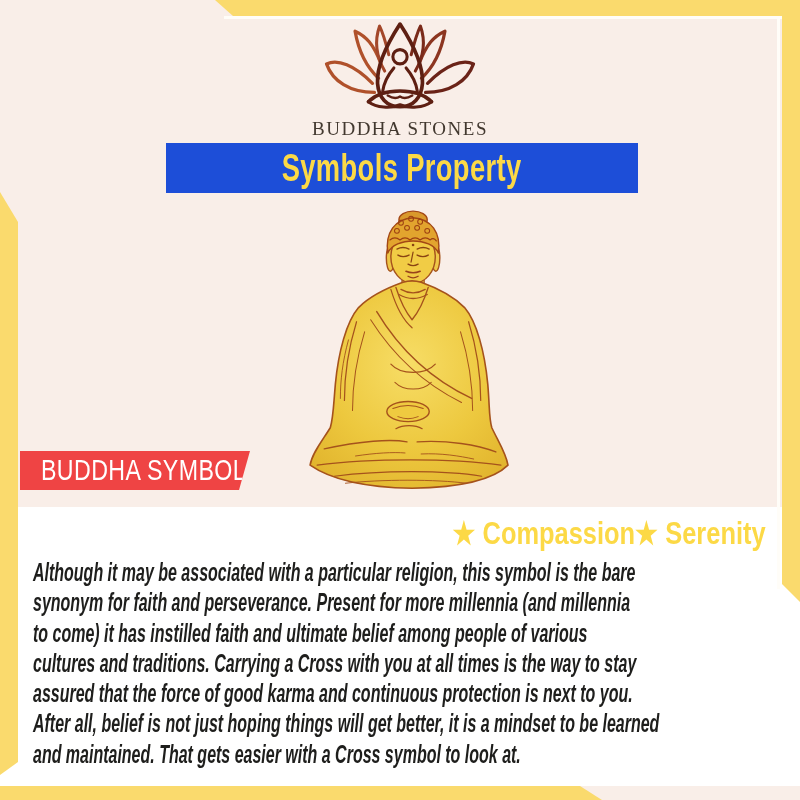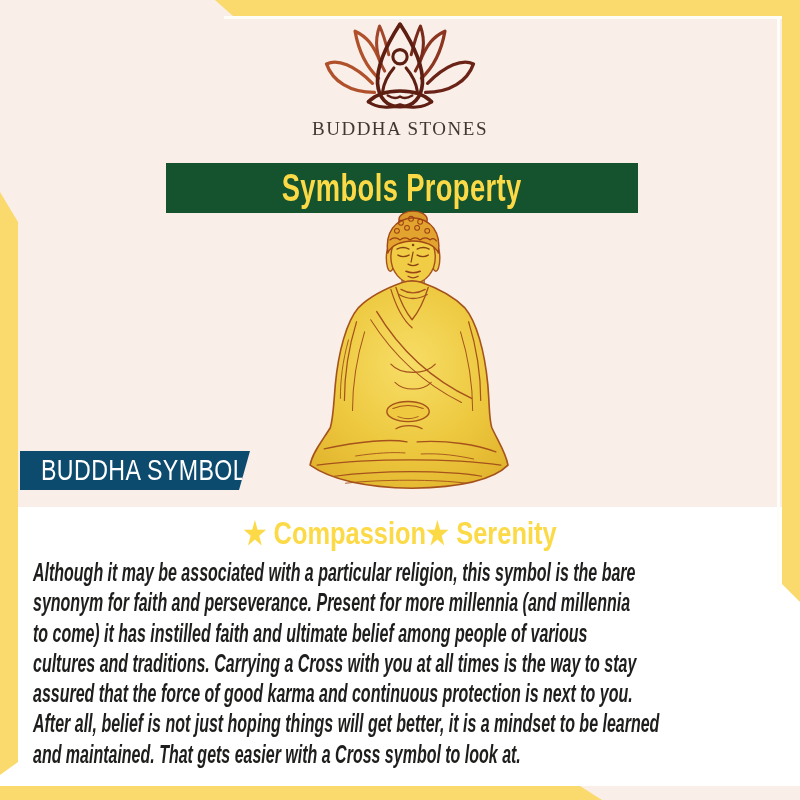--- a/index.html
+++ b/index.html
@@ -23,36 +23,36 @@
     clip-path:polygon(0 0, 18px 30px, 18px 570px, 0 583px); }
   .ribbon-bottom { left:0; top:786px; width:602px; height:14px;
     clip-path:polygon(0 0, 580px 0, 602px 14px, 0 14px); }
 
   
   .logo-wrap { position:absolute; left:322px; top:20px; width:156px; height:98px; }
   .brand-name { position:absolute; left:0; top:118px; width:800px; text-align:center;
     font-family:"Liberation Serif", serif; font-size:19px; letter-spacing:1.5px; color:#42382f; }
 
   
-  .title-banner { position:absolute; left:166px; top:143px; width:472px; height:50px; background:#14532d;
-    text-align:center; line-height:50px;margin-top:20px; }
+  .title-banner { position:absolute; left:166px; top:143px; width:472px; height:50px; background:#1d4ed8;
+    text-align:center; line-height:50px; }
   .title-text { display:inline-block; transform:scaleX(0.72); transform-origin:center;
     font-weight:bold; font-size:38px; color:#fcd946; white-space:nowrap; letter-spacing:0.5px; }
 
   
   .statue-wrap { position:absolute; left:300px; top:210px; width:210px; height:284px; }
 
   
-  .section-banner { position:absolute; left:20px; top:451px; width:230px; height:39px; background:#0c4a6e;
+  .section-banner { position:absolute; left:20px; top:451px; width:230px; height:39px; background:#ef4444;
     clip-path:polygon(0 0, 230px 0, 219px 39px, 0 39px); line-height:39px; padding-left:21px; }
   .section-text { display:inline-block; transform:scaleX(0.8); transform-origin:left center;
     font-size:29px; color:#ffffff; white-space:nowrap; letter-spacing:0.5px; }
 
   
-  .props-row { position:absolute; left:0; top:513px; width:800px; height:42px; text-align:center; line-height:42px; }
+  .props-row { position:absolute; left:0; top:513px; width:800px; height:42px; text-align:right; line-height:42px; }
   .props-inner { display:inline-block; transform:scaleX(0.82); transform-origin:center;
     white-space:nowrap; font-weight:bold; font-size:31px; color:#fcd946; }
   .prop-unit { display:inline; }
   .prop-star { display:inline; }
   .prop-label { display:inline; margin-left:9px; }
 
   
   .body-text { position:absolute; left:33px; top:557px; width:760px;font-style:italic; }
   .body-line { height:30.3px; line-height:30.3px; white-space:nowrap;
     font-weight:bold; font-size:26px; color:#1e1e1c;

